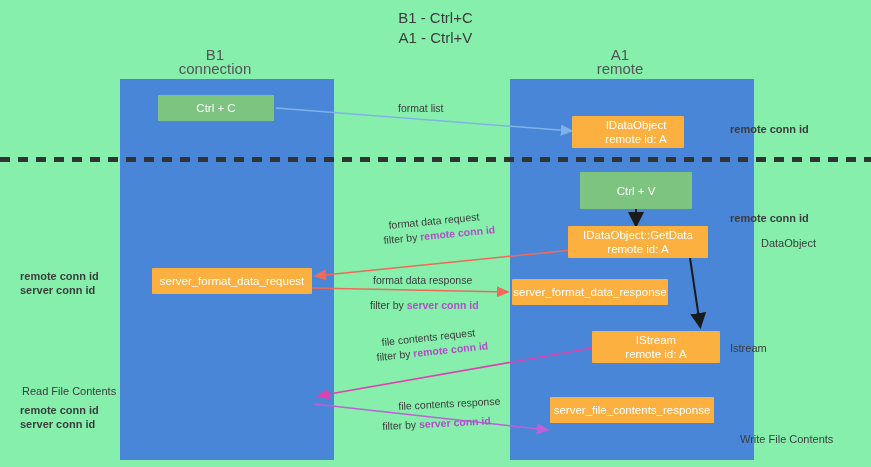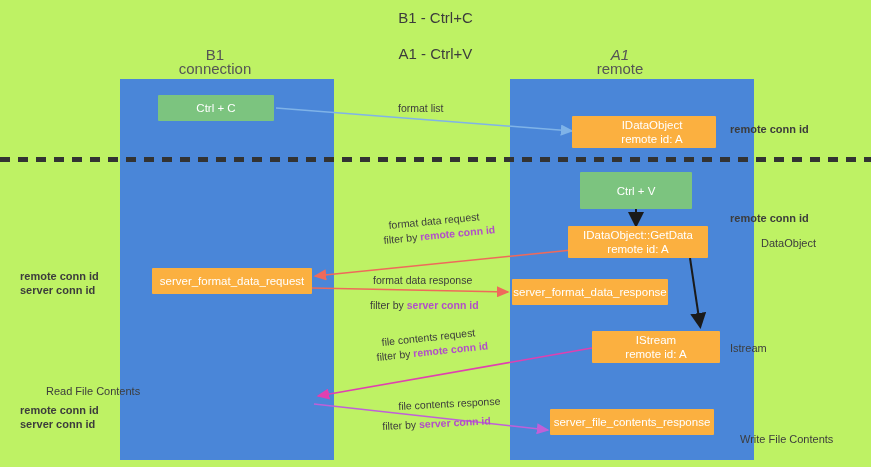--- a/index.html
+++ b/index.html
@@ -5,21 +5,21 @@
   * { box-sizing: border-box; }
   html, body {
     margin: 0; padding: 0;
     background: #f7f7f7;
     font-family: "Liberation Sans", sans-serif;
   }
   #stage {
     position: relative;
     width: 871px;
     height: 467px;
-    background: #bef264;
+    background: #86efac;
     overflow: hidden;
   }
   svg.layer {
     position: absolute;
     left: 0; top: 0;
     width: 871px; height: 467px;
     pointer-events: none;
   }
   .lane {
     position: absolute;
@@ -79,25 +79,25 @@
     white-space: nowrap;
     line-height: 14px;
   }
 </style>
 </head>
 <body>
 
 <div id="stage">
 
   <div class="title" style="top:8px;">B1 - Ctrl+C</div>
-  <div class="title" style="top:44px;">A1 - Ctrl+V</div>
+  <div class="title" style="top:28px;">A1 - Ctrl+V</div>
 
   <div class="lbl hdr" style="left:155px; top:48px; width:120px;">B1</div>
   <div class="lbl hdr" style="left:155px; top:62px; width:120px;">connection</div>
-  <div class="lbl hdr" style="left:560px; top:48px; width:120px;font-style:italic;">A1</div>
+  <div class="lbl hdr" style="left:560px; top:48px; width:120px;">A1</div>
   <div class="lbl hdr" style="left:560px; top:62px; width:120px;">remote</div>
 
   <div class="lane" style="left:120px; top:79px; width:214px; height:381px;"></div>
   <div class="lane" style="left:510px; top:79px; width:244px; height:381px;"></div>
 
   <svg class="layer">
     <defs>
       <marker id="ah-blue" markerWidth="8" markerHeight="7" refX="7" refY="3.5" orient="auto">
         <polygon points="0,0 8,3.5 0,7" fill="#7fb3e8"></polygon>
       </marker>
@@ -129,21 +129,21 @@
 
     <line x1="314" y1="404" x2="548" y2="430" stroke="#c060d8" stroke-width="1.6" marker-end="url(#ah-violet)"></line>
   </svg>
 
   <div class="dash"></div>
 
   <div class="box green" style="left:158px; top:95px; width:116px; height:26px;">
     <span>Ctrl + C</span>
   </div>
 
-  <div class="box orange" style="left:572px; top:116px; width:144px; height:32px;padding-left:16px;">
+  <div class="box orange" style="left:572px; top:116px; width:112px; height:32px;padding-left:16px;">
     <span>IDataObject</span>
     <span class="l2">remote id: A</span>
   </div>
 
   <div class="box green" style="left:580px; top:172px; width:112px; height:37px;">
     <span>Ctrl + V</span>
   </div>
 
   <div class="box orange" style="left:568px; top:226px; width:140px; height:32px;">
     <span>IDataObject::GetData</span>
@@ -157,21 +157,21 @@
   <div class="box orange" style="left:512px; top:279px; width:156px; height:26px;">
     <span>server_format_data_response</span>
   </div>
 
   <div class="box orange" style="left:592px; top:331px; width:128px; height:32px;">
     <span>IStream</span>
     <span class="l2">remote id: A</span>
   </div>
 
 
-  <div class="box orange" style="left:550px; top:409px; width:164px; height:26px;">
+  <div class="box orange" style="left:550px; top:397px; width:164px; height:26px;">
     <span>server_file_contents_response</span>
   </div>
 
   <div class="edge-lbl" style="left:398px; top:102px;">format list</div>
 
   <div class="edge-lbl" style="left:388px; top:219px; transform: rotate(-5.5deg);">format data request</div>
   <div class="edge-lbl" style="left:383px; top:234px; transform: rotate(-5.5deg);"><span>filter by </span><span class="purple">remote conn id</span></div>
 
   <div class="edge-lbl" style="left:373px; top:274px;">format data response</div>
   <div class="edge-lbl" style="left:370px; top:299px;"><span>filter by </span><span class="purple">server conn id</span></div>
@@ -184,17 +184,17 @@
 
   <div class="sidelbl purple" style="left:730px; top:122px;">remote conn id</div>
   <div class="sidelbl purple" style="left:730px; top:211px;">remote conn id</div>
   <div class="sidelbl" style="left:730px; top:236px;padding-left:31px;">DataObject</div>
   <div class="sidelbl" style="left:730px; top:341px;">Istream</div>
   <div class="sidelbl" style="left:740px; top:432px;">Write File Contents</div>
 
   <div class="sidelbl purple" style="left:20px; top:269px;">remote conn id</div>
   <div class="sidelbl green-t" style="left:20px; top:283px;">server conn id</div>
 
-  <div class="sidelbl" style="left:22px; top:384px;margin-left:24px;">Read File Contents</div>
+  <div class="sidelbl" style="left:22px; top:384px;">Read File Contents</div>
   <div class="sidelbl purple" style="left:20px; top:403px;">remote conn id</div>
   <div class="sidelbl green-t" style="left:20px; top:417px;">server conn id</div>
 
 </div>
 
 </body></html>

